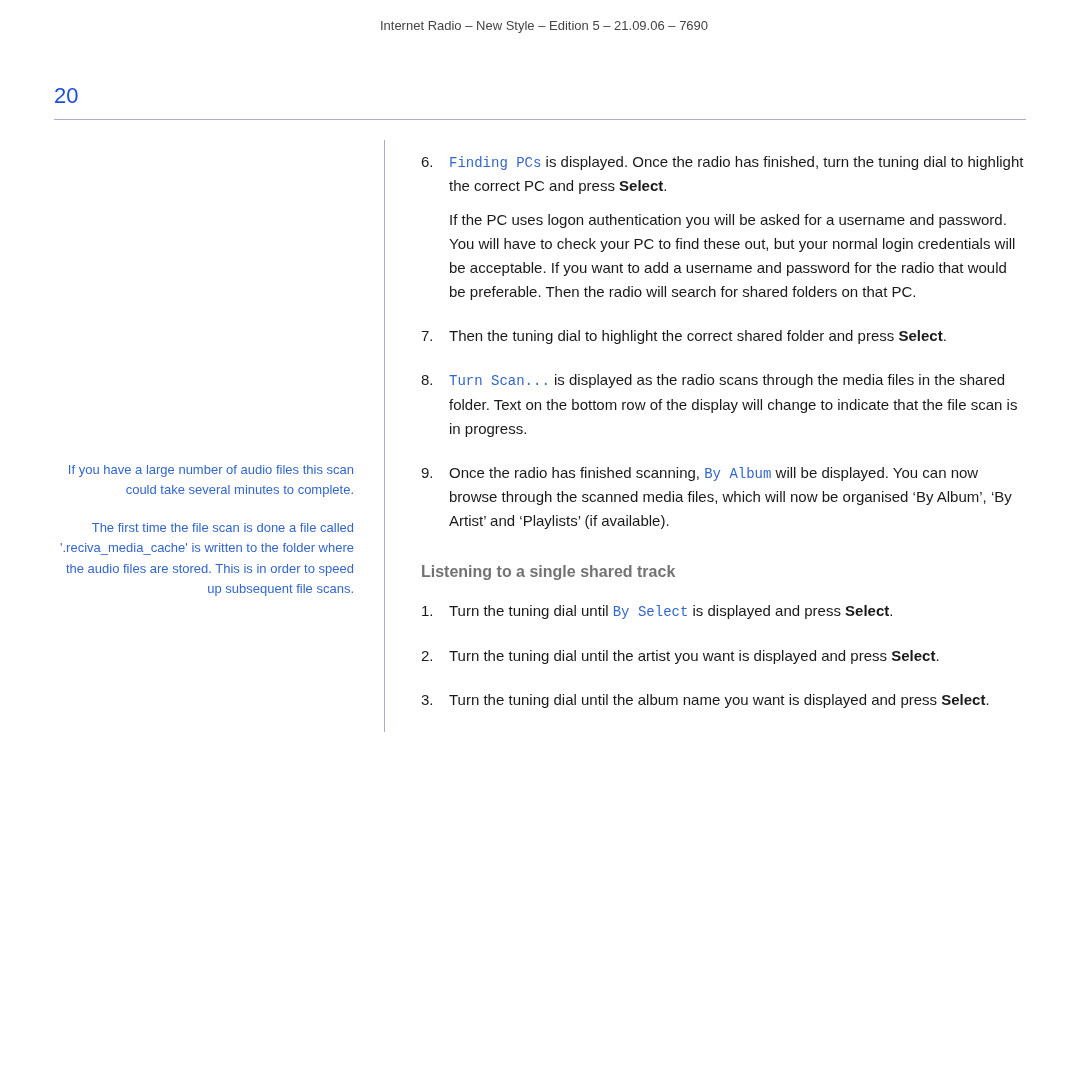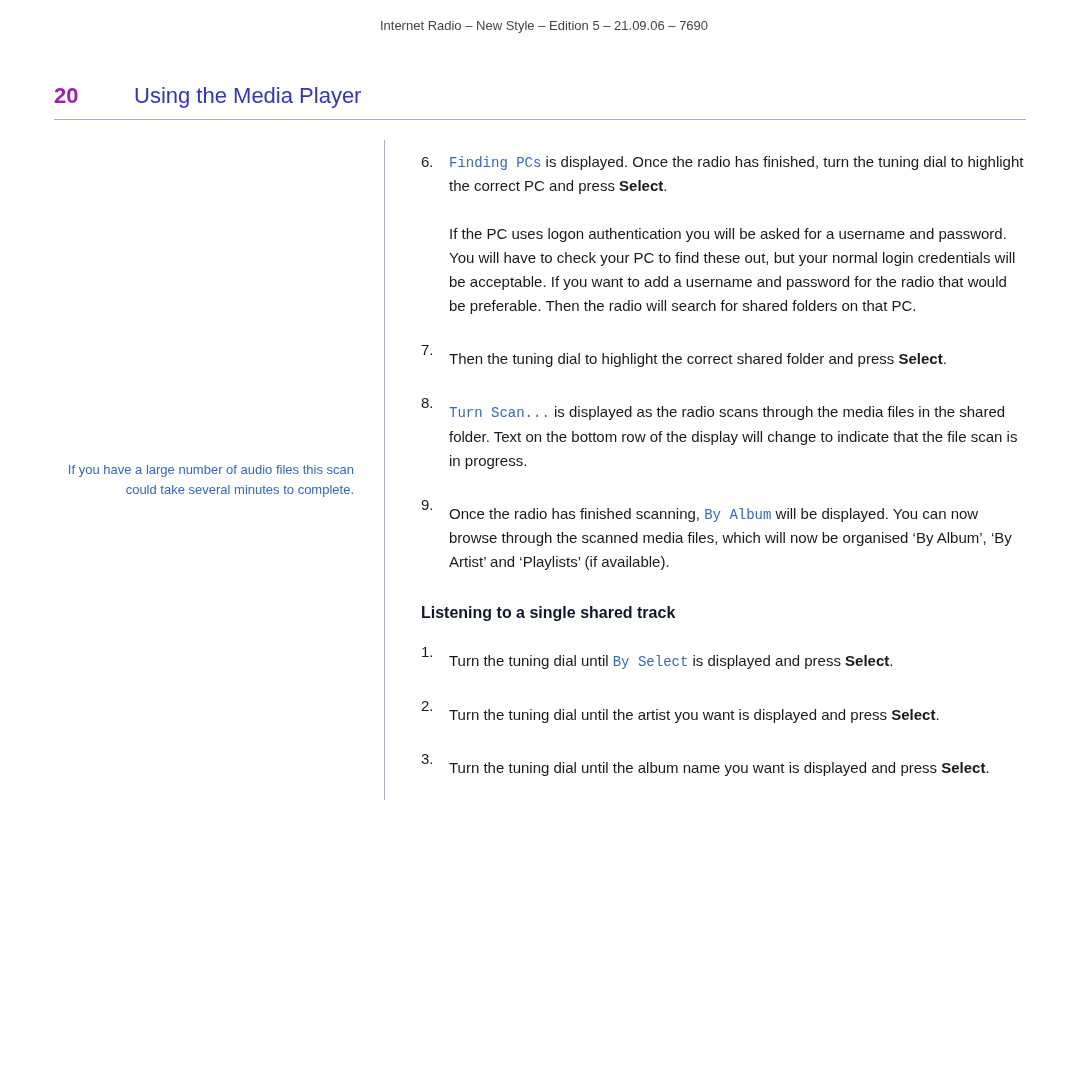--- a/index.html
+++ b/index.html
@@ -32,23 +32,23 @@
     }
 
     .chapter-header {
       display: flex;
       align-items: flex-start;
       padding-top: 40px;
       padding-bottom: 10px;
     }
 
     .chapter-number {
-      color: #a21caf;
+      color: #1d4ed8;
       font-size: 22px;
-      font-weight: bold;
+      font-weight: normal;
       min-width: 80px;
     }
 
     .chapter-title {
       color: #3333cc;
       font-size: 22px;
       font-weight: normal;
     }
 
     .divider {
@@ -105,63 +105,62 @@
     }
 
     .list-text {
       flex: 1;
       font-size: 15px;
       line-height: 1.6;
       color: #1a1a1a;
     }
 
     .list-text p {
-      margin-bottom: 24px;
+      margin-bottom: 10px;
     }
 
     .list-text p:last-child {
       margin-bottom: 0;
-      margin-top: 9px;
     }
 
     .display-text {
       font-family: 'Courier New', monospace;
       color: #3366cc;
       font-size: 14px;
     }
 
     .bold-select {
       font-weight: bold;
       color: #1a1a1a;
     }
 
     .section-heading {
-      color: #0f172a;
+      color: #737373;
       font-size: 16px;
       font-weight: bold;
       margin: 30px 0 18px 0;
     }
   </style>
 </head>
 <body>
 
 <div class="page-header">
   <span>Internet Radio – New Style – Edition 5 – 21.09.06 – 7690</span>
 </div>
 
 <div class="page-layout">
   <div class="chapter-header">
     <span class="chapter-number">20</span>
-    <span class="chapter-title">Using the Media Player</span>
   </div>
   <hr class="divider">
 
   <div class="content-area">
     <div class="sidebar">
       <p class="sidebar-note">If you have a large number of audio files this scan could take several minutes to complete.</p>
+      <p class="sidebar-note">The first time the file scan is done a file called '.reciva_media_cache' is written to the folder where the audio files are stored. This is in order to speed up subsequent file scans.</p>
     </div>
 
     <div class="main-content">
       <ol class="numbered-list">
 
         <li>
           <span class="list-number">6.</span>
           <div class="list-text">
             <p>
               <span class="display-text">Finding PCs</span><span> is displayed. Once the radio has finished, turn the tuning dial to highlight the correct PC and press </span><span class="bold-select">Select</span><span>.</span>

